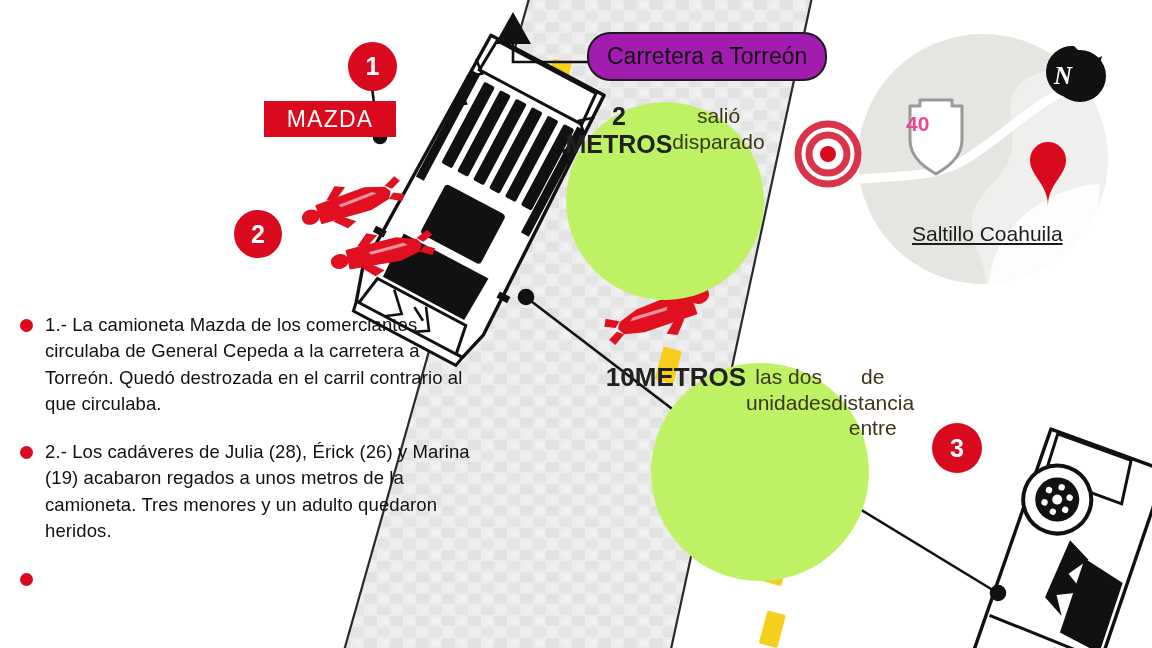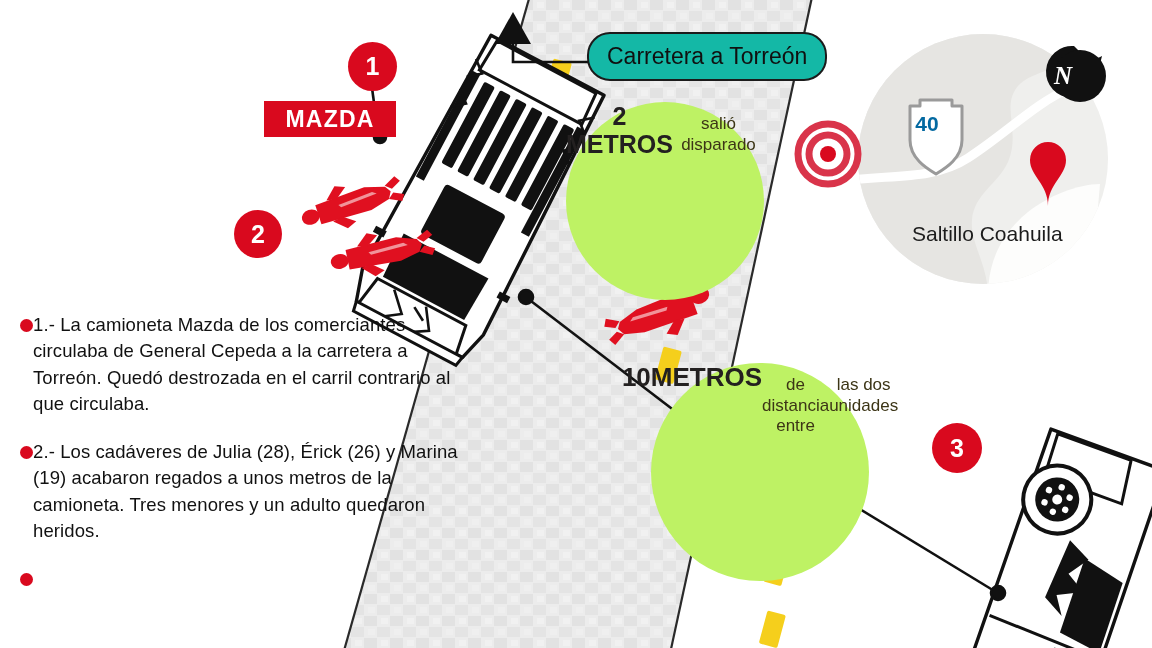--- a/index.html
+++ b/index.html
@@ -11,21 +11,21 @@
   #stage{position:absolute;left:0;top:0;width:1152px;height:648px;overflow:hidden;background:#fff;}
 
   
   #scene{position:absolute;left:0;top:0;width:1152px;height:648px;}
 
   
   .legend{
     position:absolute;left:20px;top:312px;width:450px;
   }
   .legend-item{
-    display:flex;align-items:flex-start;margin-bottom:22px;
+    display:flex;align-items:flex-start;gap:12px;margin-bottom:22px;
   }
   .legend-bullet{
     flex:0 0 auto;width:13px;height:13px;border-radius:50%;
     background:#d9091e;margin-top:7px;
   }
   .legend-text{
     font-size:18.5px;line-height:1.42;color:#111;letter-spacing:.1px;
     font-family:"Liberation Sans", sans-serif;
   }
 
@@ -37,50 +37,51 @@
     box-shadow:0 0 0 0 rgba(0,0,0,0);
   }
   #marker-1{left:348px;top:42px;width:49px;height:49px;font-size:25px;}
   #marker-2{left:234px;top:210px;width:48px;height:48px;font-size:25px;}
   #marker-3{left:932px;top:423px;width:50px;height:50px;font-size:25px;}
 
   
   #mazda-label{
     position:absolute;left:264px;top:101px;width:132px;height:36px;
     background:#d9091e;color:#fff;display:flex;align-items:center;
-    justify-content:center;font-weight:bold;font-size:23px;letter-spacing:1.2px;
+    justify-content:center;font-weight:normal;font-size:23px;letter-spacing:1.2px;
     font-family:"Liberation Sans", sans-serif;
   }
 
   
   #carretera-callout{
     position:absolute;left:587px;top:32px;height:45px;
-    border:2.4px solid #1b1b1b;border-radius:23px;background:#14b8a6;
+    border:2.4px solid #1b1b1b;border-radius:23px;background:#a21caf;
     display:flex;align-items:center;padding:0 18px;
     font-size:23px;color:#101010;white-space:nowrap;
   }
 
   
   .bubble{
     position:absolute;border-radius:50%;background:#bef264;
     display:flex;flex-direction:row;align-items:flex-start;justify-content:center;
     text-align:center;color:#3d3208;
   }
   #bubble-2m{left:566px;top:102px;width:198px;height:198px;}
   #bubble-10m{left:651px;top:363px;width:218px;height:218px;}
   .bubble-big{font-weight:bold;font-size:25px;line-height:1.12;color:#232020;}
   .bubble-big.stacked{font-size:26px;}
-  .bubble-sub{font-size:17px;line-height:1.22;color:#3c3516;margin-top:12px;}
+  .bubble-sub{font-size:21px;line-height:1.22;color:#3c3516;margin-top:1px;}
   #minimap-label{
     position:absolute;left:912px;top:222px;font-size:21px;color:#1c1c1c;
     white-space:nowrap;
+    text-decoration:underline;
   }
   #shield-num{
     position:absolute;left:906px;top:112px;width:42px;
-    text-align:center;font-size:21px;font-weight:bold;color:#0369a1;
+    font-size:21px;font-weight:bold;color:#ec4899;
   }
   #compass-n{
     position:absolute;left:1046px;top:62px;width:34px;text-align:center;
     font-size:25px;font-weight:bold;font-style:italic;color:#fff;
     font-family:"Liberation Serif", serif;
   }
 </style>
 </head>
 <body>
 
@@ -314,22 +315,22 @@
   </div>
 
   <div id="bubble-2m" class="bubble">
     <div class="bubble-big">2 METROS</div>
     <div class="bubble-sub">salió disparado</div>
   </div>
 
   <div id="bubble-10m" class="bubble">
     <div class="bubble-big stacked">10</div>
     <div class="bubble-big stacked">METROS</div>
+    <div class="bubble-sub">las dos unidades</div>
     <div class="bubble-sub">de distancia entre</div>
-    <div class="bubble-sub">las dos unidades</div>
   </div>
 
   <div id="shield-num">40</div>
   <div id="compass-n">N</div>
   <div id="minimap-label">Saltillo Coahuila</div>
 
   <div class="legend">
     <div class="legend-item">
       <div class="legend-bullet"></div>
       <div class="legend-text">1.- La camioneta Mazda de los comerciantes circulaba de General Cepeda a la carretera a Torreón. Quedó destrozada en el carril contrario al que circulaba.</div>

